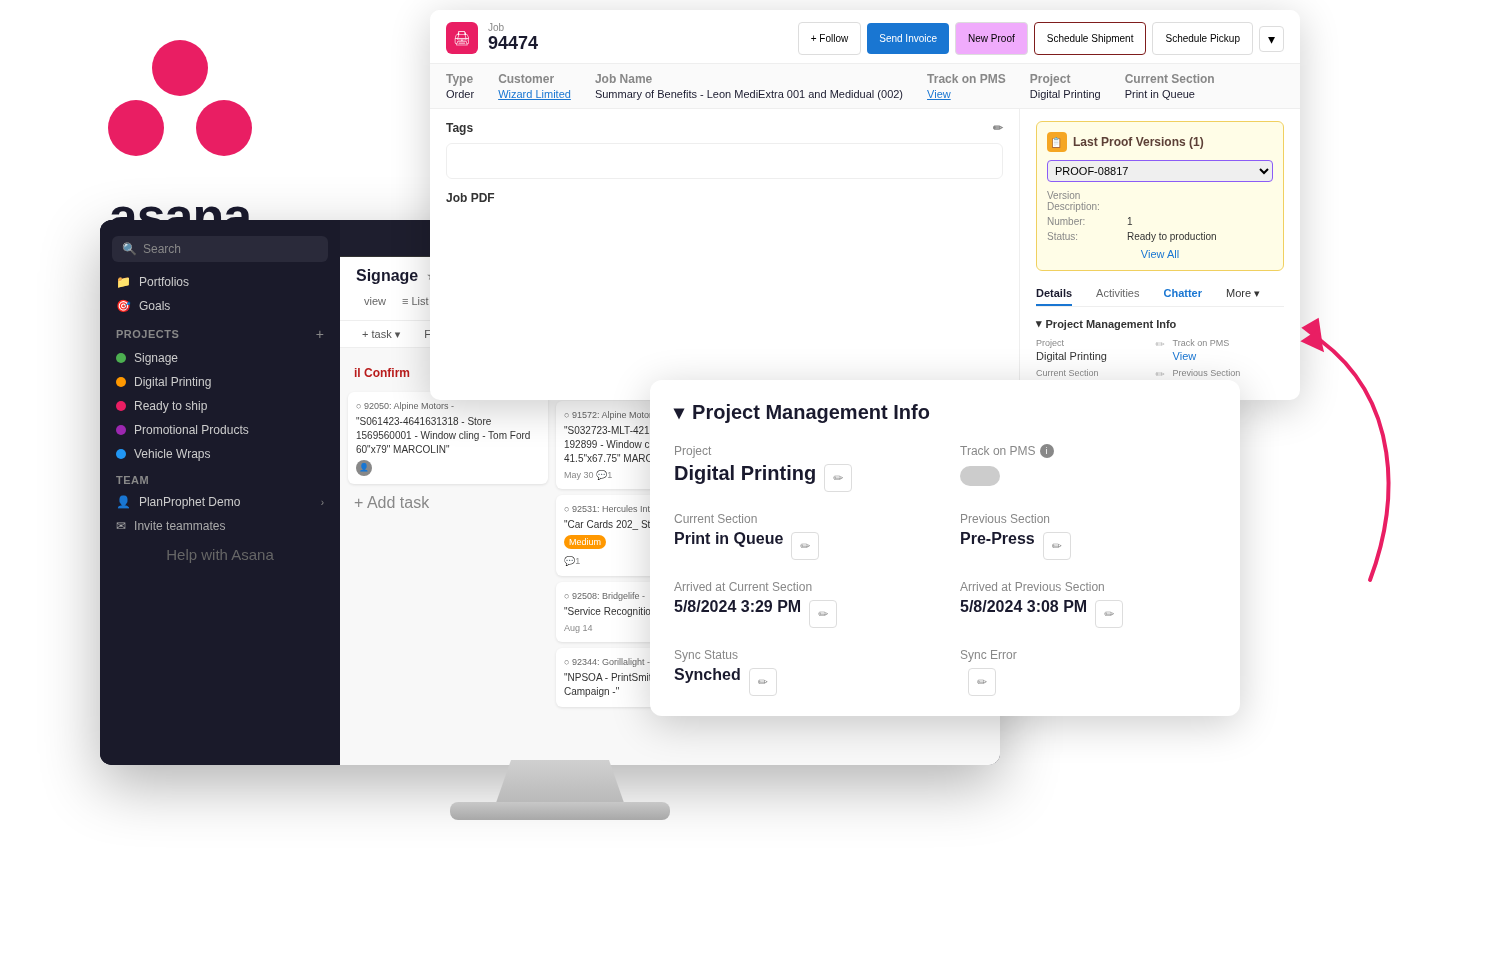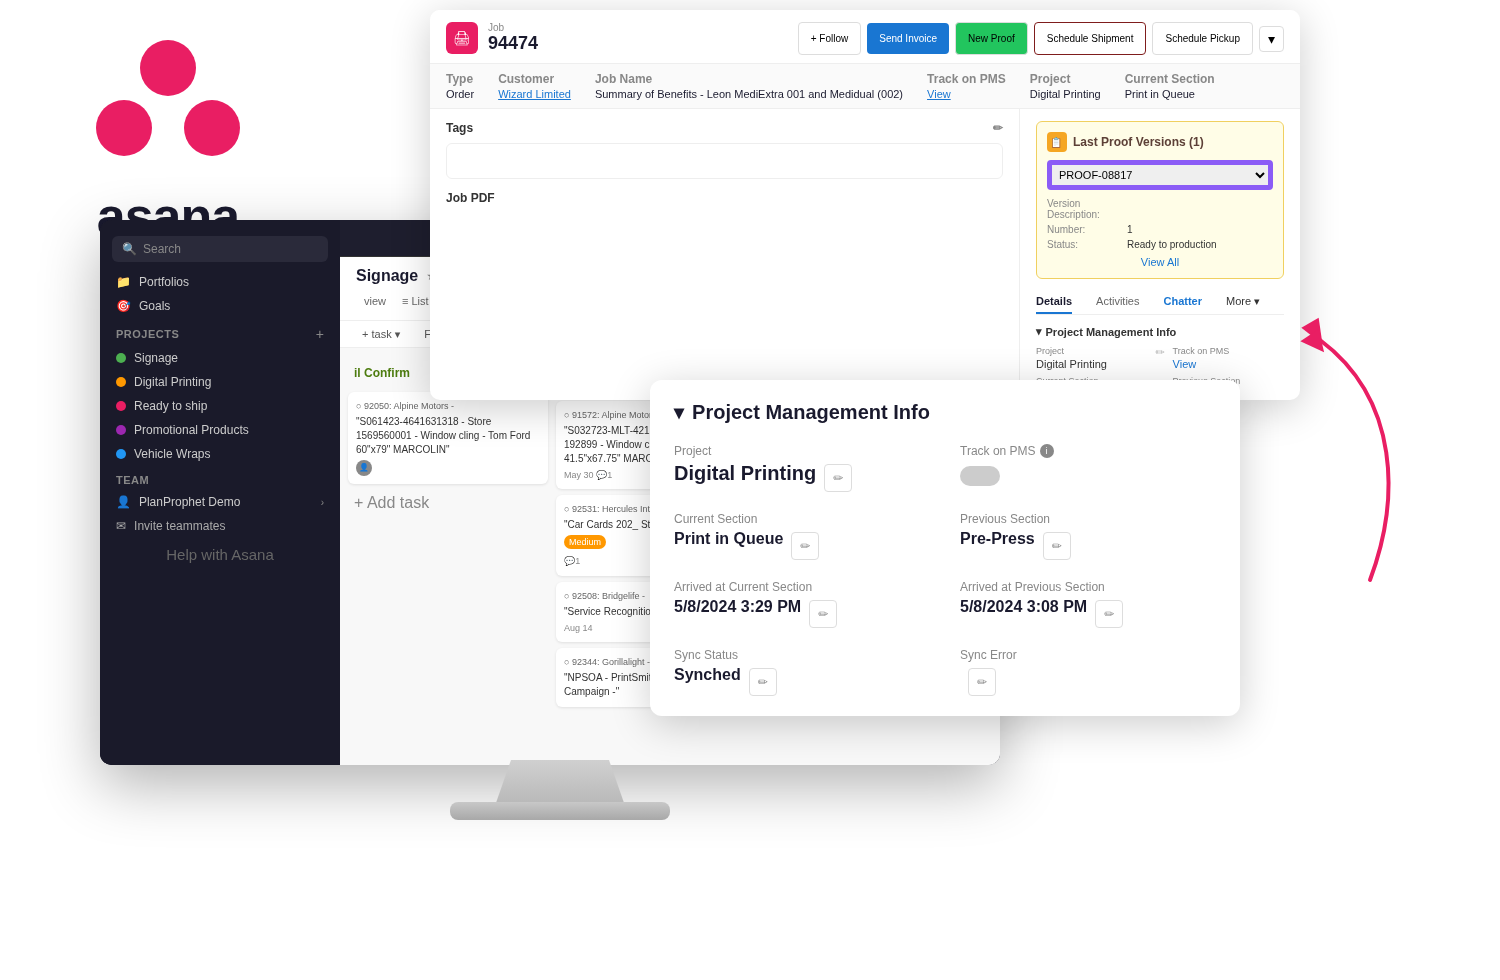--- a/index.html
+++ b/index.html
@@ -16,21 +16,21 @@
     .bg-white {
       position: absolute;
       left: 0; top: 0;
       width: 1500px; height: 980px;
       background: #ffffff;
     }
 
     
     .asana-logo-area {
       position: absolute;
-      left: 18px; top: 40px;
+      left: 30px; top: 40px;
       width: 300px;
       display: flex;
       flex-direction: column;
       align-items: center;
     }
 
     .asana-logo-icon {
       width: 160px;
       height: 130px;
       position: relative;
@@ -288,21 +288,21 @@
       display: flex;
       align-items: center;
       justify-content: space-between;
       padding: 4px 6px;
       margin-bottom: 6px;
     }
 
     .column-title {
       font-size: 12px;
       font-weight: 600;
-      color: #4d7c0f;
+      color: #b91c1c;
     }
 
     .column-count {
       font-size: 11px;
       color: #888;
     }
 
     .board-card {
       background: white;
       border-radius: 6px;
@@ -454,21 +454,21 @@
       border: 1px solid #ddd;
     }
 
     .job-btn-invoice {
       background: #1976d2;
       color: white;
       border: none;
     }
 
     .job-btn-proof {
-      background: #22c55e;
+      background: #f0abfc;
       border: 1px solid #ddd;
     }
 
     .job-btn-shipment {
       background: white;
       border: 1px solid #7f1d1d;
     }
 
     .job-btn-pickup {
       background: white;
@@ -1078,21 +1078,21 @@
       </div>
     </div>
 
     <div class="job-right">
       <div class="proof-panel">
         <div class="proof-title">
           <div class="proof-icon">📋</div>
           <span>Last Proof Versions (1)</span>
         </div>
         <div style="margin-bottom:8px;">
-          <select style="width:100%;font-size:11px;padding:3px;border:5px solid #8b5cf6;border-radius:4px;">
+          <select style="width:100%;font-size:11px;padding:3px;border:1px solid #8b5cf6;border-radius:4px;">
             <option>PROOF-08817</option>
           </select>
         </div>
         <div class="proof-field">
           <span class="proof-field-label">Version Description:</span>
         </div>
         <div class="proof-field">
           <span class="proof-field-label">Number:</span>
           <span class="proof-field-value">1</span>
         </div>

